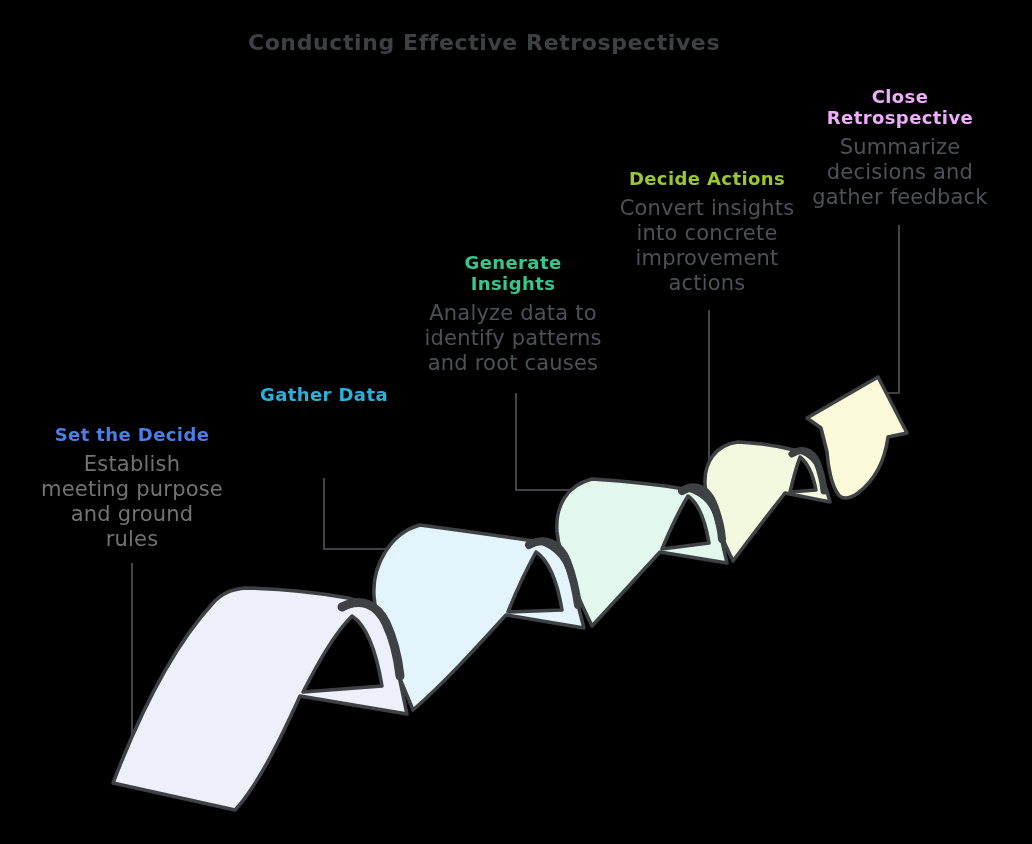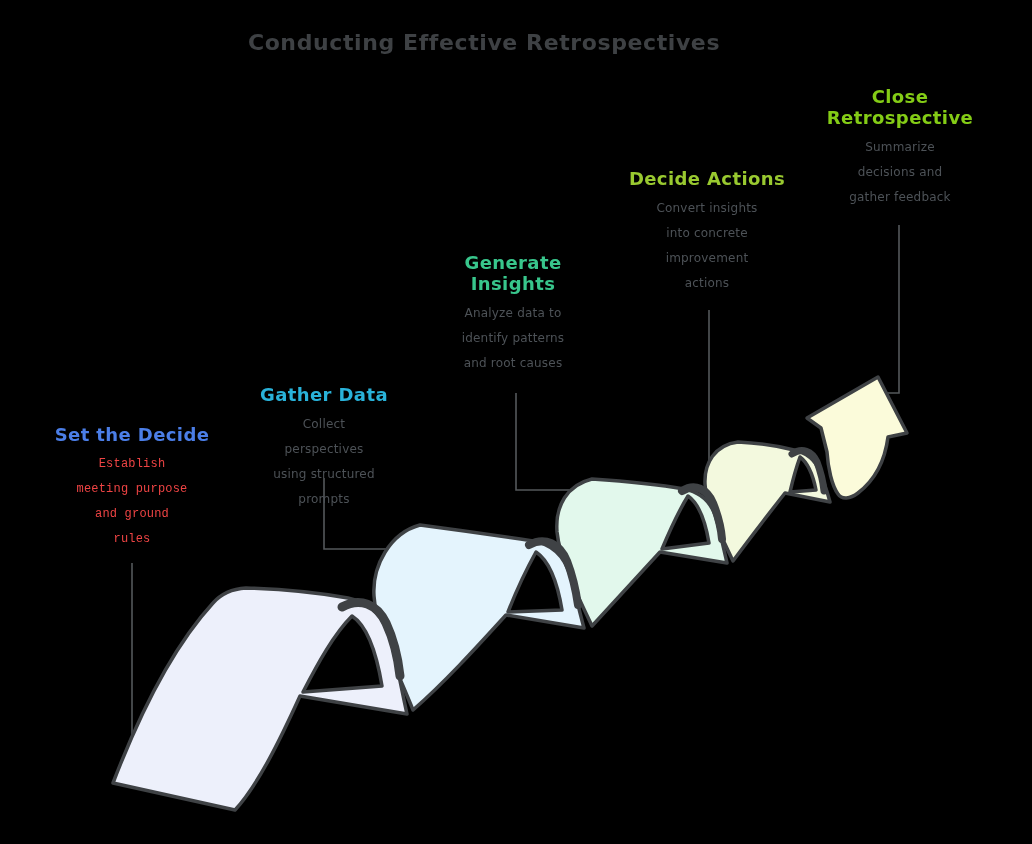--- a/index.html
+++ b/index.html
@@ -11,21 +11,21 @@
     position:absolute;top:30px;left:0;width:968px;text-align:center;
     font-size:22px;font-weight:bold;letter-spacing:.6px;
   }
   svg.ribbon{position:absolute;top:0;left:0;}
   .stage{position:absolute;width:220px;text-align:center;}
   .stage .label{
     font-size:18px;font-weight:bold;line-height:21px;margin-bottom:7px;
     white-space:pre-line;letter-spacing:.4px;
   }
   .stage .desc{
-    font-size:12px;line-height:25px;white-space:pre-line;letter-spacing:.2px;
+    font-size:21px;line-height:25px;white-space:pre-line;letter-spacing:.2px;
   }
   .stage-1{left:22px;top:424px;}
   .stage-2{left:214px;top:338px;}
   .stage-3{left:403px;top:252px;}
   .stage-4{left:597px;top:168px;}
   .stage-5{left:790px;top:86px;}
 </style>
 </head>
 <body>
 
@@ -104,51 +104,47 @@
         <path d="M 352 616 C 366 625 376 650 382 686
                  L 303 692 C 318 663 334 634 352 616 Z" fill="#000000"></path>
         <path fill="none" stroke-width="9" d="M 342 607 C 360 597 377 604 386 623
                  C 393 638 398 658 400 676"></path>
       </g>
     </g>
   </svg>
 
   <div class="stage stage-1">
     <div class="label" style="color: rgb(75, 126, 231);">Set the Decide</div>
-    <div class="desc" style="color: #ef4444; font-family: Liberation Mono, monospace;">Establish
+    <div class="desc" style="color: #737373;">Establish
 meeting purpose
 and ground
 rules</div>
   </div>
 
   <div class="stage stage-2">
     <div class="label" style="color: rgb(41, 178, 217); margin-top: 46px;">Gather Data</div>
-    <div class="desc" style="color: rgb(77, 82, 87);">Collect
-perspectives
-using structured
-prompts</div>
   </div>
 
   <div class="stage stage-4">
     <div class="label" style="color: rgb(153, 201, 48);">Decide Actions</div>
     <div class="desc" style="color: rgb(77, 82, 87);">Convert insights
 into concrete
 improvement
 actions</div>
   </div>
 
   <div class="stage stage-3">
     <div class="label" style="color: rgb(56, 198, 140);">Generate
 Insights</div>
     <div class="desc" style="color: rgb(77, 82, 87);">Analyze data to
 identify patterns
 and root causes</div>
   </div>
 
   <div class="stage stage-5">
-    <div class="label" style="color: #84cc16;">Close
+    <div class="label" style="color: #f0abfc;">Close
 Retrospective</div>
     <div class="desc" style="color: rgb(77, 82, 87);">Summarize
 decisions and
 gather feedback</div>
   </div>
 
 </div>
 
 </body></html>

